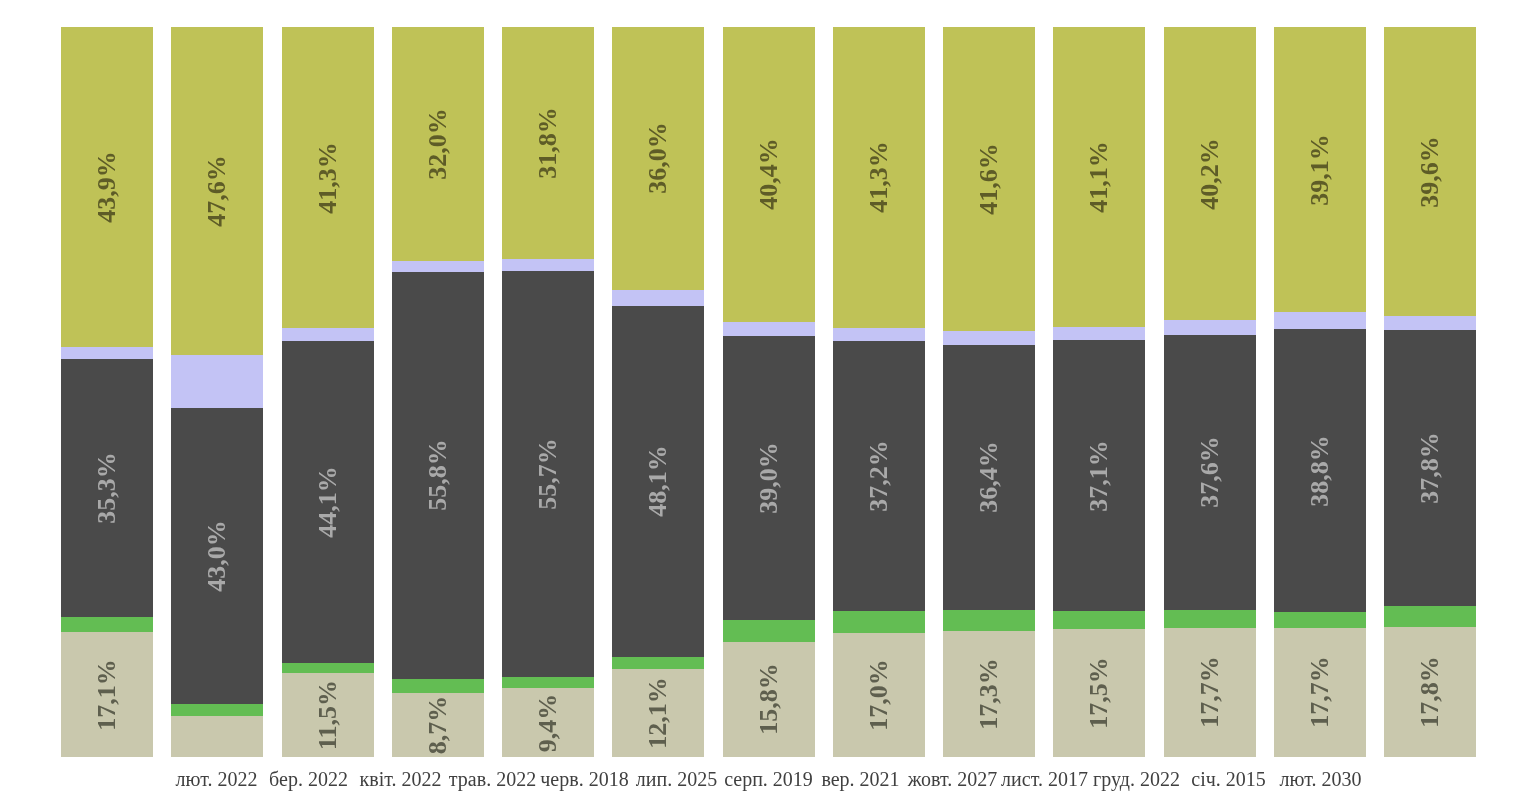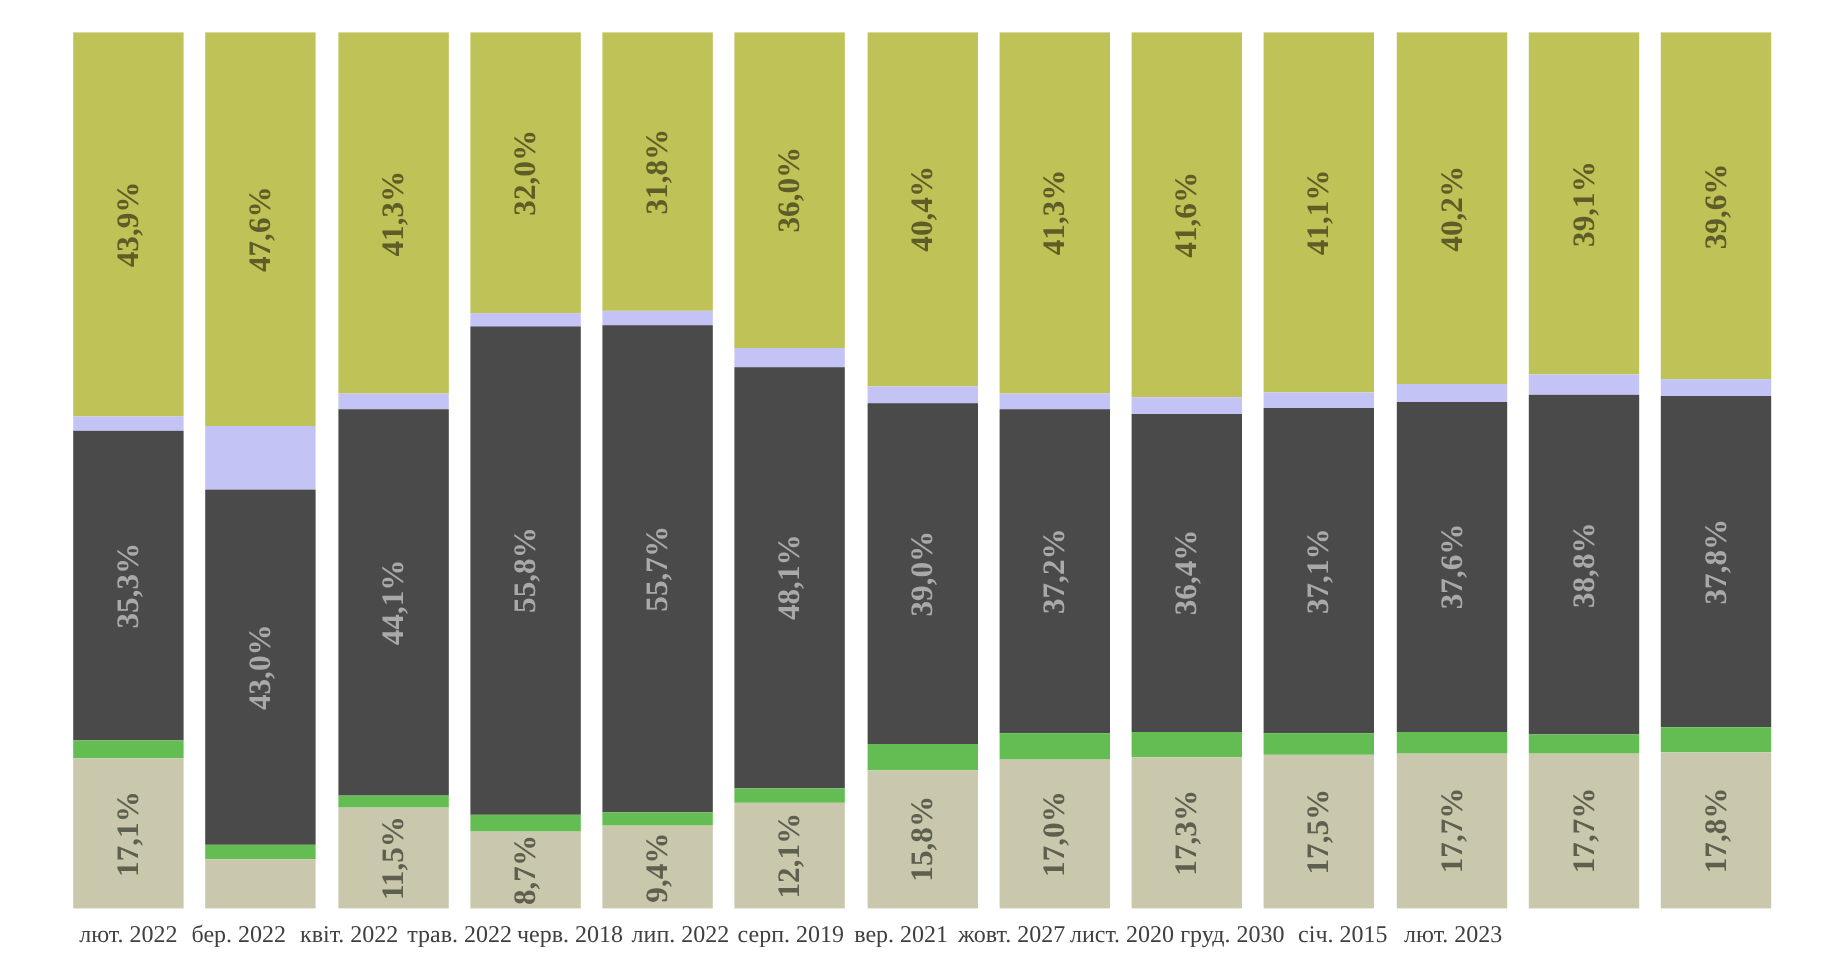--- a/index.html
+++ b/index.html
@@ -61,21 +61,21 @@
   .seg-yellow .seg-label { color: #5e5c27; }
   .seg-dark .seg-label { color: #a9a9a9; }
   .seg-beige .seg-label { color: #5e5f4e; }
   #axis-labels {
     position: absolute;
     left: 61px;
     top: 762px;
     width: 1415px;
     height: 40px;
     display: flex;
-    justify-content: flex-start;
+    justify-content: center;
   }
   .axis-tick {
     width: 92px;
     text-align: center;
     font-size: 20px;
     color: #404040;
     font-family: "Liberation Serif", "DejaVu Serif", serif;
     line-height: 34px;
     white-space: nowrap;
   }
@@ -252,22 +252,22 @@
           <span class="seg-label">17,8%</span>
         </div>
       </div>
     </div>
   <div id="axis-labels">
       <div class="axis-tick">лют. 2022</div>
       <div class="axis-tick">бер. 2022</div>
       <div class="axis-tick">квіт. 2022</div>
       <div class="axis-tick">трав. 2022</div>
       <div class="axis-tick">черв. 2018</div>
-      <div class="axis-tick">лип. 2022</div>
+      <div class="axis-tick">лип. 2025</div>
       <div class="axis-tick">серп. 2019</div>
       <div class="axis-tick">вер. 2021</div>
       <div class="axis-tick">жовт. 2027</div>
-      <div class="axis-tick">лист. 2020</div>
-      <div class="axis-tick">груд. 2030</div>
+      <div class="axis-tick">лист. 2017</div>
+      <div class="axis-tick">груд. 2022</div>
       <div class="axis-tick">січ. 2015</div>
-      <div class="axis-tick">лют. 2023</div>
+      <div class="axis-tick">лют. 2030</div>
     </div>
 </div>
 
 </body></html>

